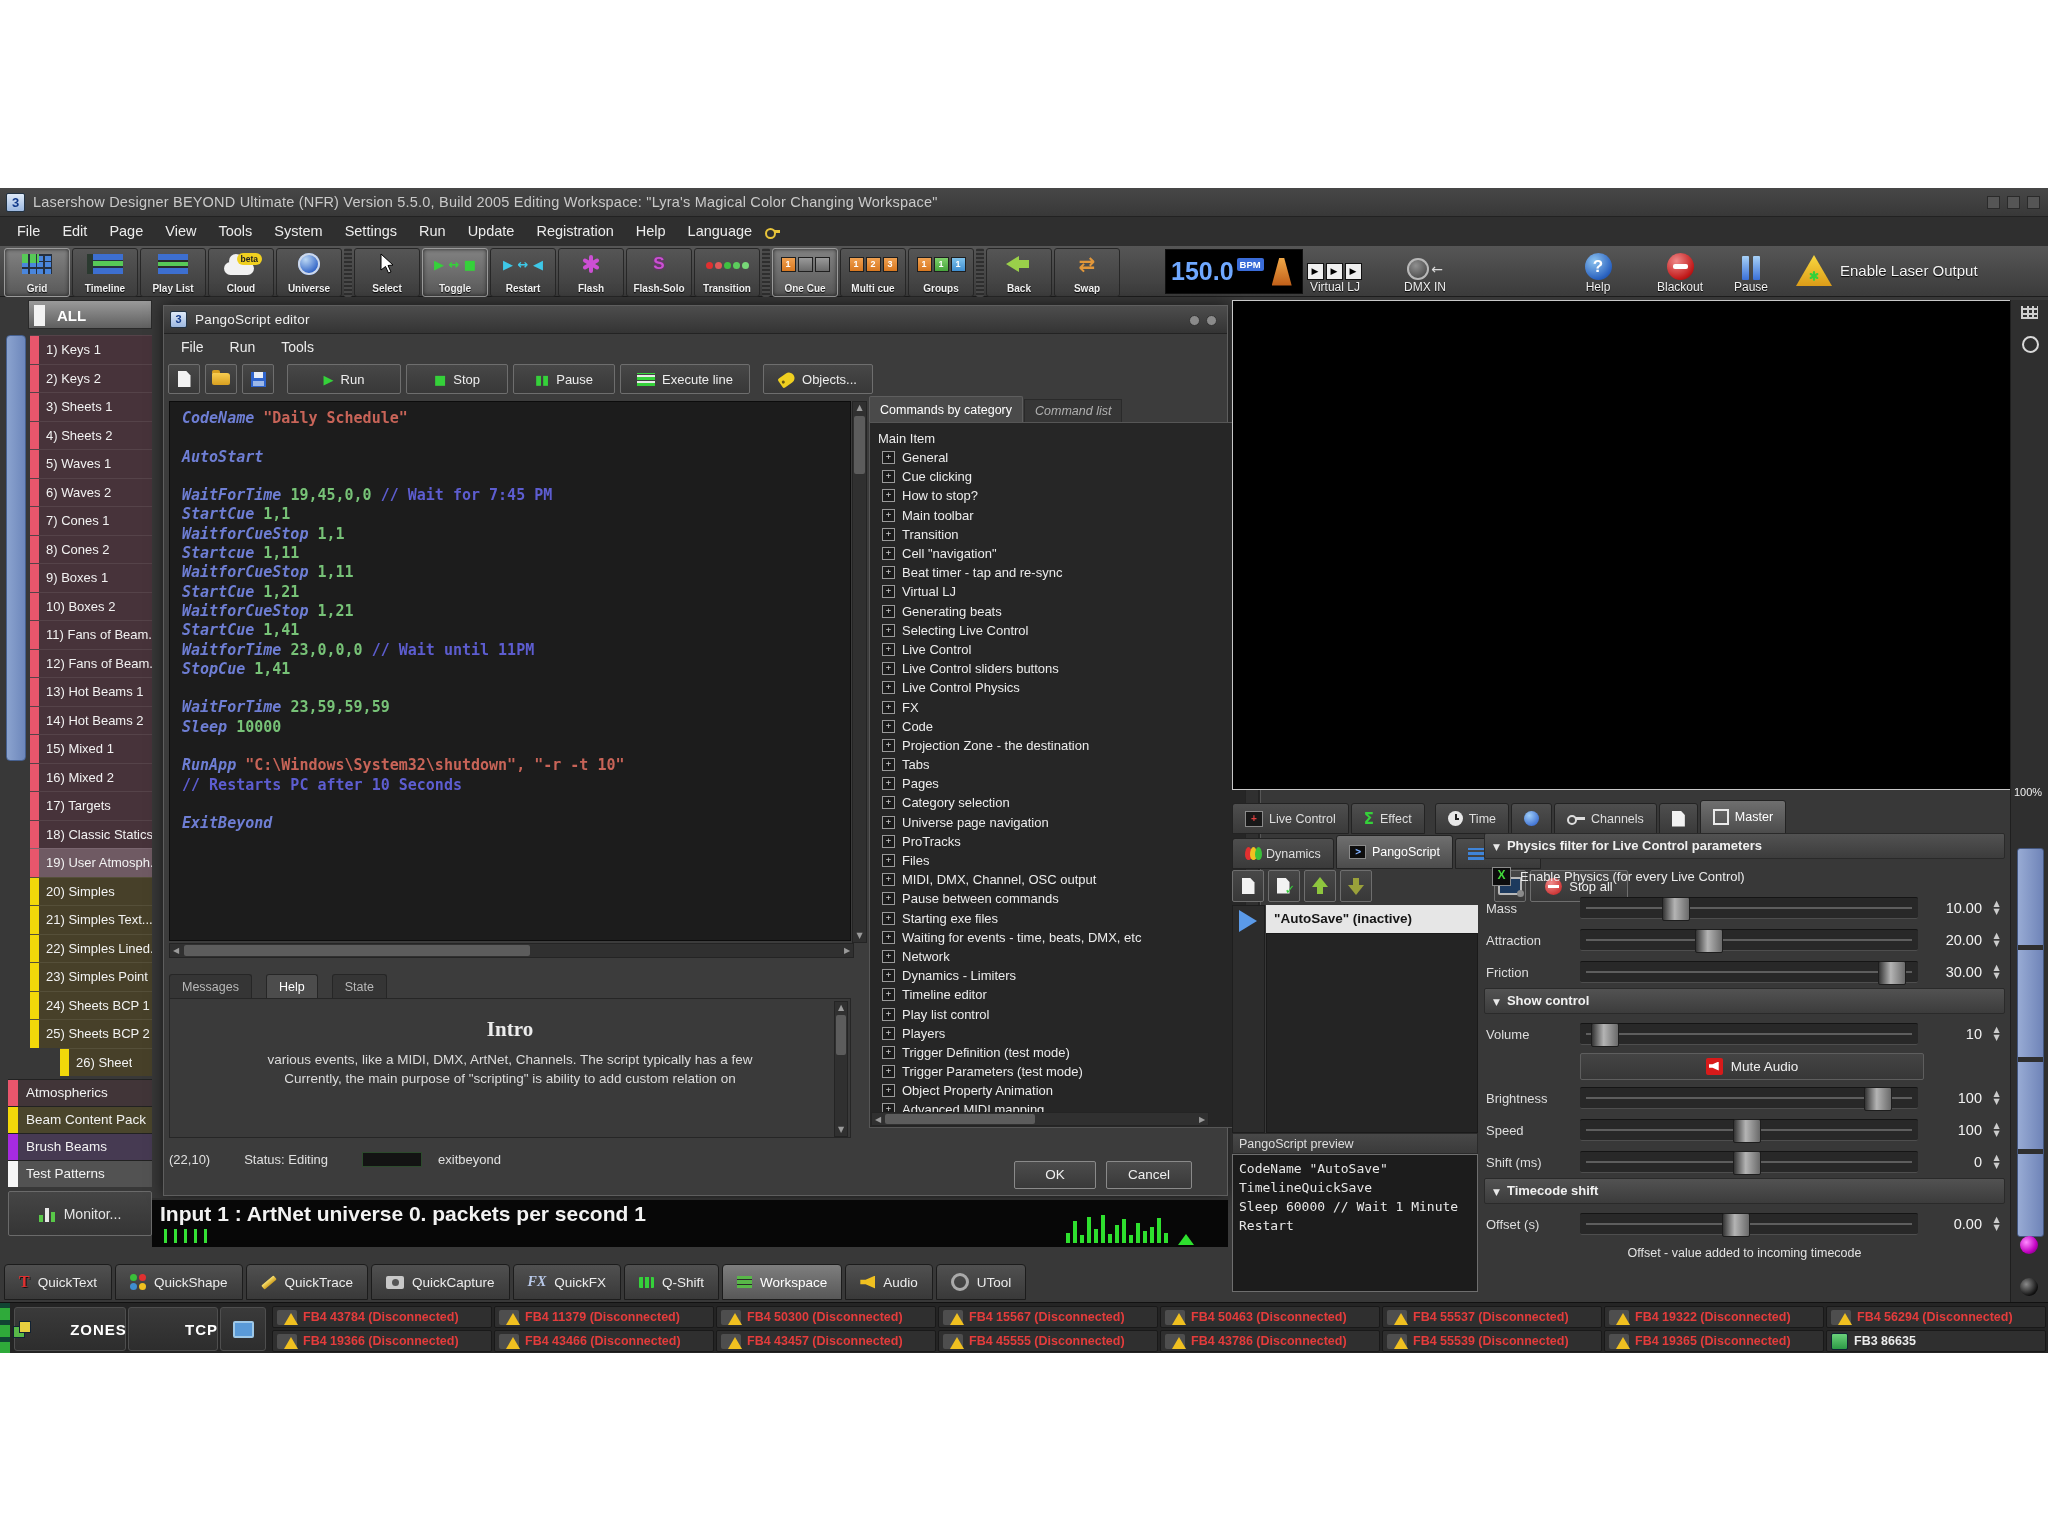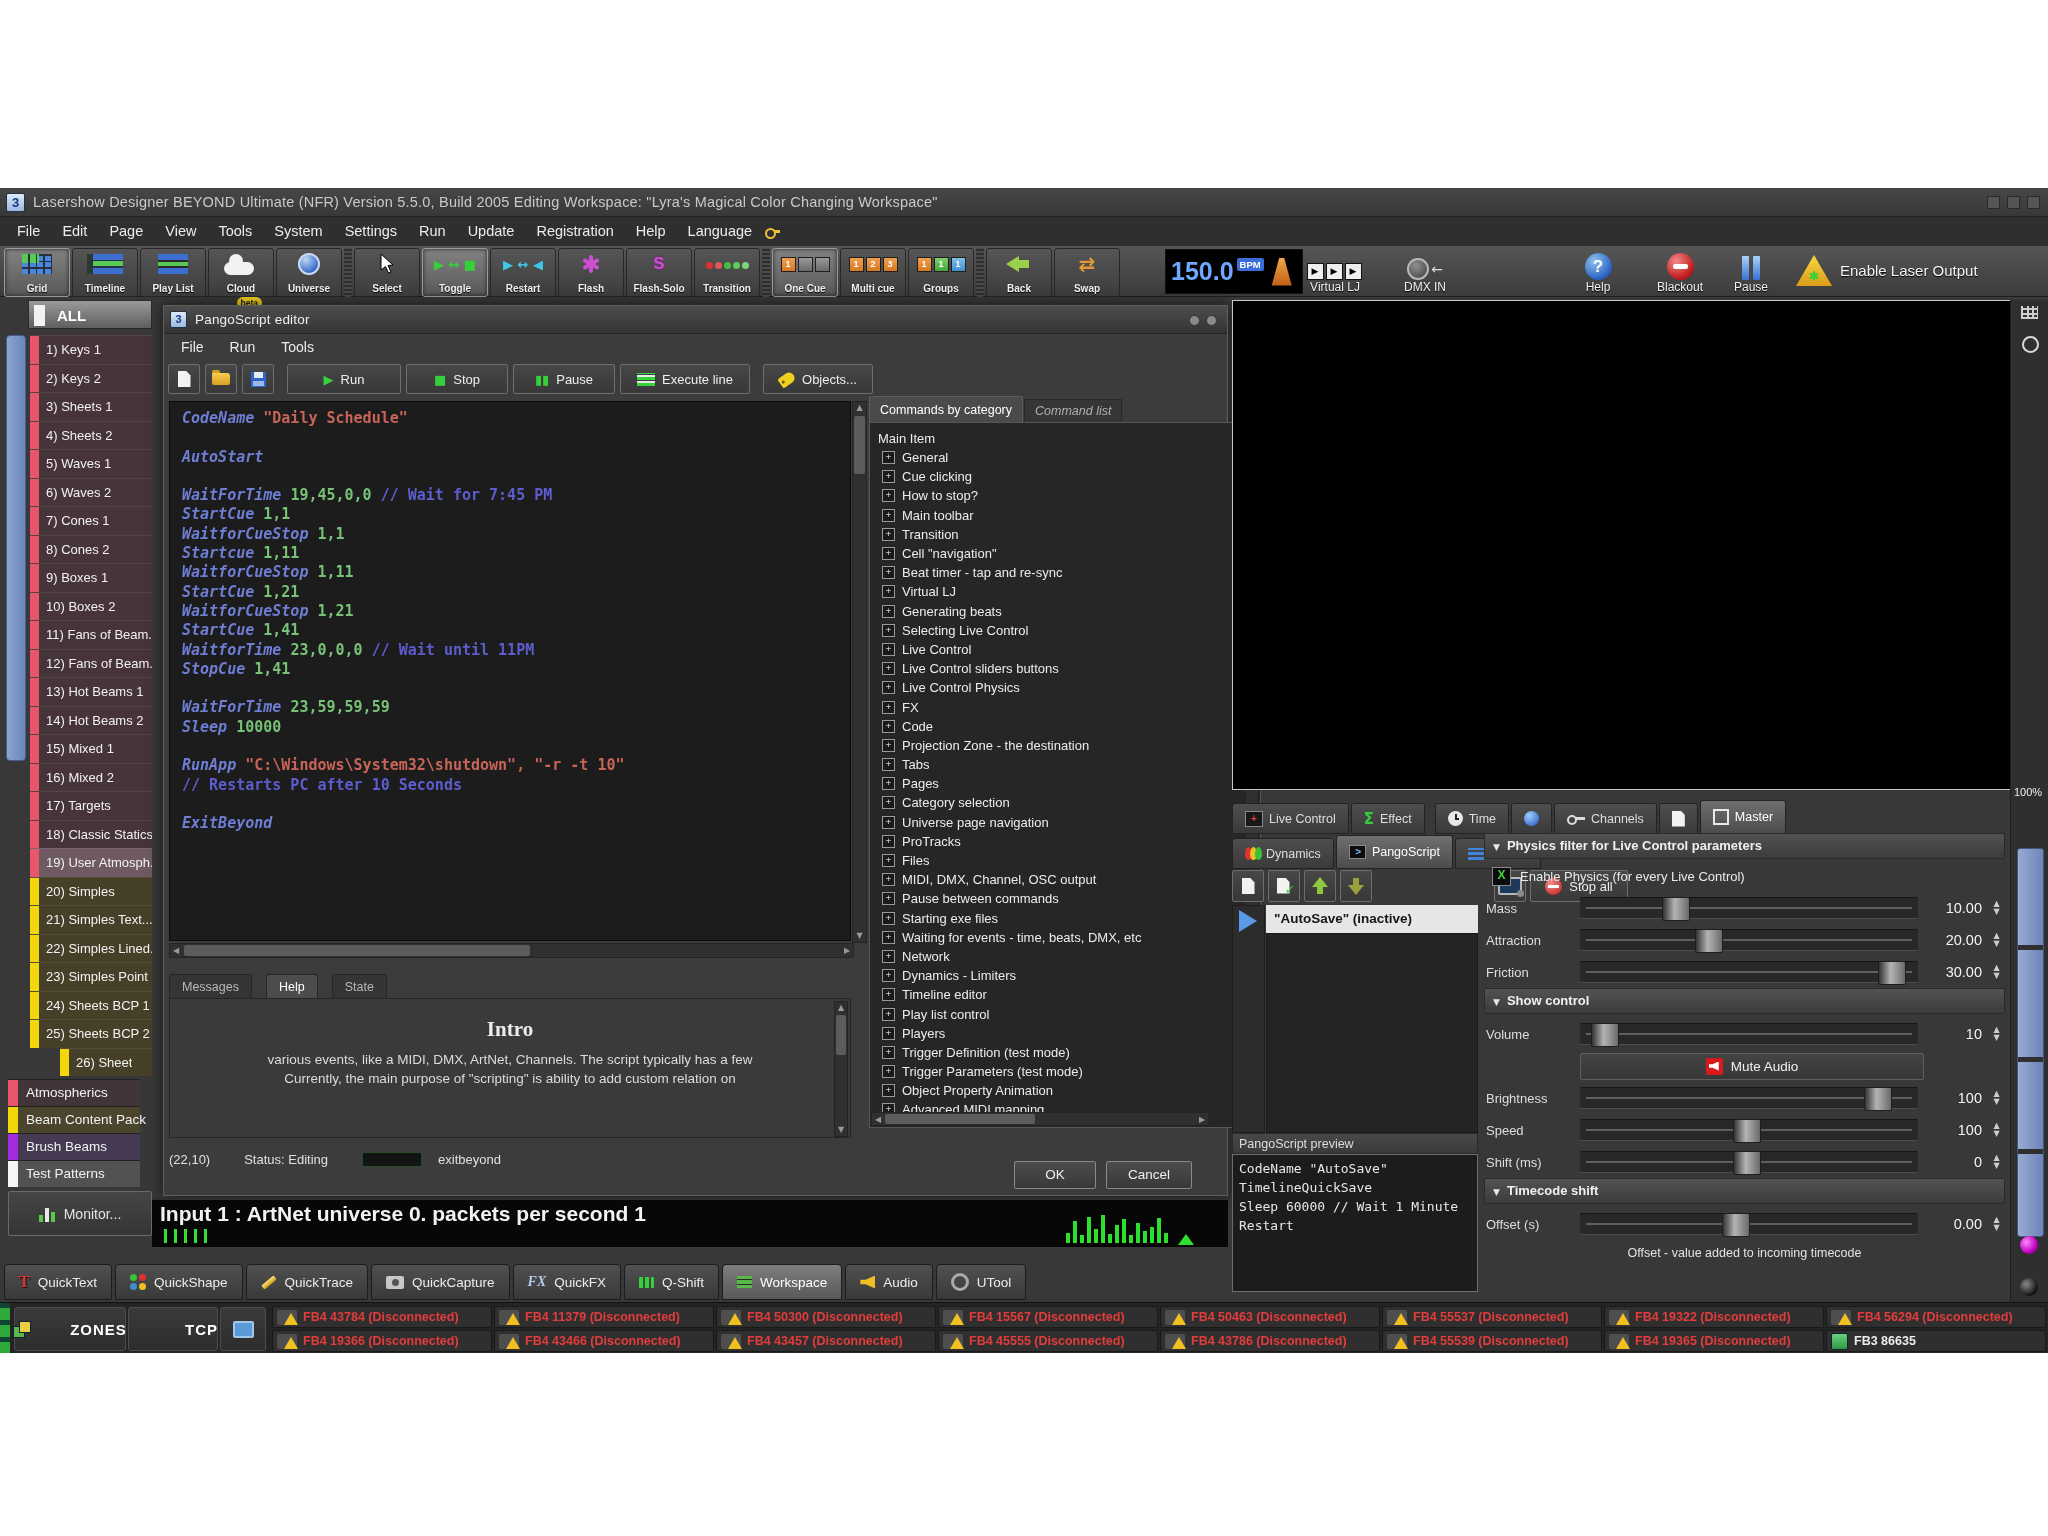--- a/index.html
+++ b/index.html
@@ -26,21 +26,21 @@
   
   .ic{display:inline-flex;align-items:center;justify-content:center;}
   .ic-grid{width:30px;height:20px;background:repeating-linear-gradient(0deg,#4a86dc 0 5px,#26303f 5px 6.6px);position:relative;}
   .ic-grid::before{content:"";position:absolute;inset:0;background:repeating-linear-gradient(90deg,transparent 0 6px,#26303f 6px 7.6px);}
   .ic-grid::after{content:"";position:absolute;left:0;top:0;width:58%;height:44%;background:repeating-linear-gradient(90deg,#57c957 0 6px,#26303f 6px 7.6px);}
   .ic-timeline{width:30px;height:20px;background:linear-gradient(#3d6fd0 0 28%,#26303f 28% 36%,#57c957 36% 62%,#26303f 62% 70%,#3d6fd0 70%);border-left:6px solid #2b3a30;}
   .ic-playlist{width:30px;height:20px;background:linear-gradient(#3d6fd0 0 28%,#2a2a2a 28% 38%,#57c957 38% 62%,#2a2a2a 62% 72%,#3d6fd0 72%);}
   .ic-cloudwrap{position:relative;width:34px;height:22px;}
   .ic-cloud{position:absolute;left:0;bottom:0;width:30px;height:13px;background:#f2f2f2;border-radius:8px;}
   .ic-cloud::before{content:"";position:absolute;left:5px;top:-8px;width:14px;height:14px;background:#f2f2f2;border-radius:50%;}
-  .badge{position:absolute;right:-4px;top:0;background:#f0d020;color:#222;font:bold 8.5px/12px "Liberation Sans",sans-serif;border-radius:7px;padding:0 4px;margin-top:44px;}
+  .badge{position:absolute;right:-4px;top:0;background:#f0d020;color:#222;font:bold 8.5px/12px "Liberation Sans",sans-serif;border-radius:7px;padding:0 4px;}
   .ic-globe{width:22px;height:22px;border-radius:50%;background:radial-gradient(circle at 35% 30%,#bcd8f4,#2a5ec4 70%,#123a80);box-shadow:inset 0 0 0 2px #cdd8ea;}
   .ic-toggle{color:#35d13a;font:bold 13px "DejaVu Sans",sans-serif;}
   .ic-restart{color:#3ec8e8;font:bold 13px "DejaVu Sans",sans-serif;}
   .star{position:relative;width:20px;height:20px;display:inline-block;}
   .star i{position:absolute;left:8px;top:1px;width:4px;height:18px;background:#cc4fd4;border-radius:2px;display:block;}
   .star i:nth-child(2){transform:rotate(60deg);}
   .star i:nth-child(3){transform:rotate(120deg);}
   .star.green i{background:#35d13a;}
   .star.small{transform:scale(.55);}
   .ic-flashsolo{color:#cc4fd4;font:bold 17px "Liberation Sans",sans-serif;text-shadow:0 0 3px #80208a;}
@@ -78,21 +78,21 @@
   .allbtn::before{content:"";position:absolute;left:5px;top:4px;width:11px;height:21px;background:#f2f2f2;}
   .bluebar{position:absolute;left:6px;top:147px;width:18px;height:424px;background:linear-gradient(90deg,#8ba3cf,#6d87bb);border-radius:4px;border:1px solid #46608f;}
   .pagelist{position:absolute;left:30px;top:147px;width:122px;}
   .pgitem{height:28.5px;box-sizing:border-box;position:relative;display:flex;align-items:center;border-top:1px solid rgba(255,255,255,.08);}
   .pgitem .bar{width:9px;height:100%;flex:none;}
   .pgitem .plbl{font-size:13px;color:#f2f2f2;padding-left:7px;white-space:nowrap;overflow:hidden;}
   .pgitem.c-red{background:#47333a;} .pgitem.c-red .bar{background:#e8566c;}
   .pgitem.c-yellow{background:#474029;} .pgitem.c-yellow .bar{background:#f2d80a;}
   .pgitem.sel{background:#6f5a63;}
   .pgitem.indent{margin-left:30px;width:92px;}
-  .packlist{position:absolute;left:8px;top:891px;width:132px;}
+  .packlist{position:absolute;left:8px;top:891px;width:144px;}
   .pkitem{height:26.5px;box-sizing:border-box;display:flex;align-items:center;border-top:1px solid #222;margin-bottom:0.5px;}
   .pkitem .bar{width:10px;height:100%;flex:none;}
   .pkitem .plbl{font-size:13.5px;color:#f2f2f2;padding-left:8px;white-space:nowrap;}
   .pk-red{background:#413538;} .pk-red .bar{background:#e8566c;}
   .pk-yellow{background:#4a452c;} .pk-yellow .bar{background:#f2d80a;}
   .pk-purple{background:#463a52;} .pk-purple .bar{background:#a62be0;}
   .pk-white{background:#525252;} .pk-white .bar{background:#f6f6f6;}
   .monbtn{position:absolute;left:8px;top:1003px;width:142px;height:43px;border:1px solid #6a6a6a;border-radius:2px;background:linear-gradient(#454545,#353535);display:flex;align-items:center;justify-content:center;gap:9px;}
   .monbtn .plbl{font-size:14px;color:#e4e4e4;}
   .chrt{display:flex;align-items:flex-end;gap:2px;height:16px;}

